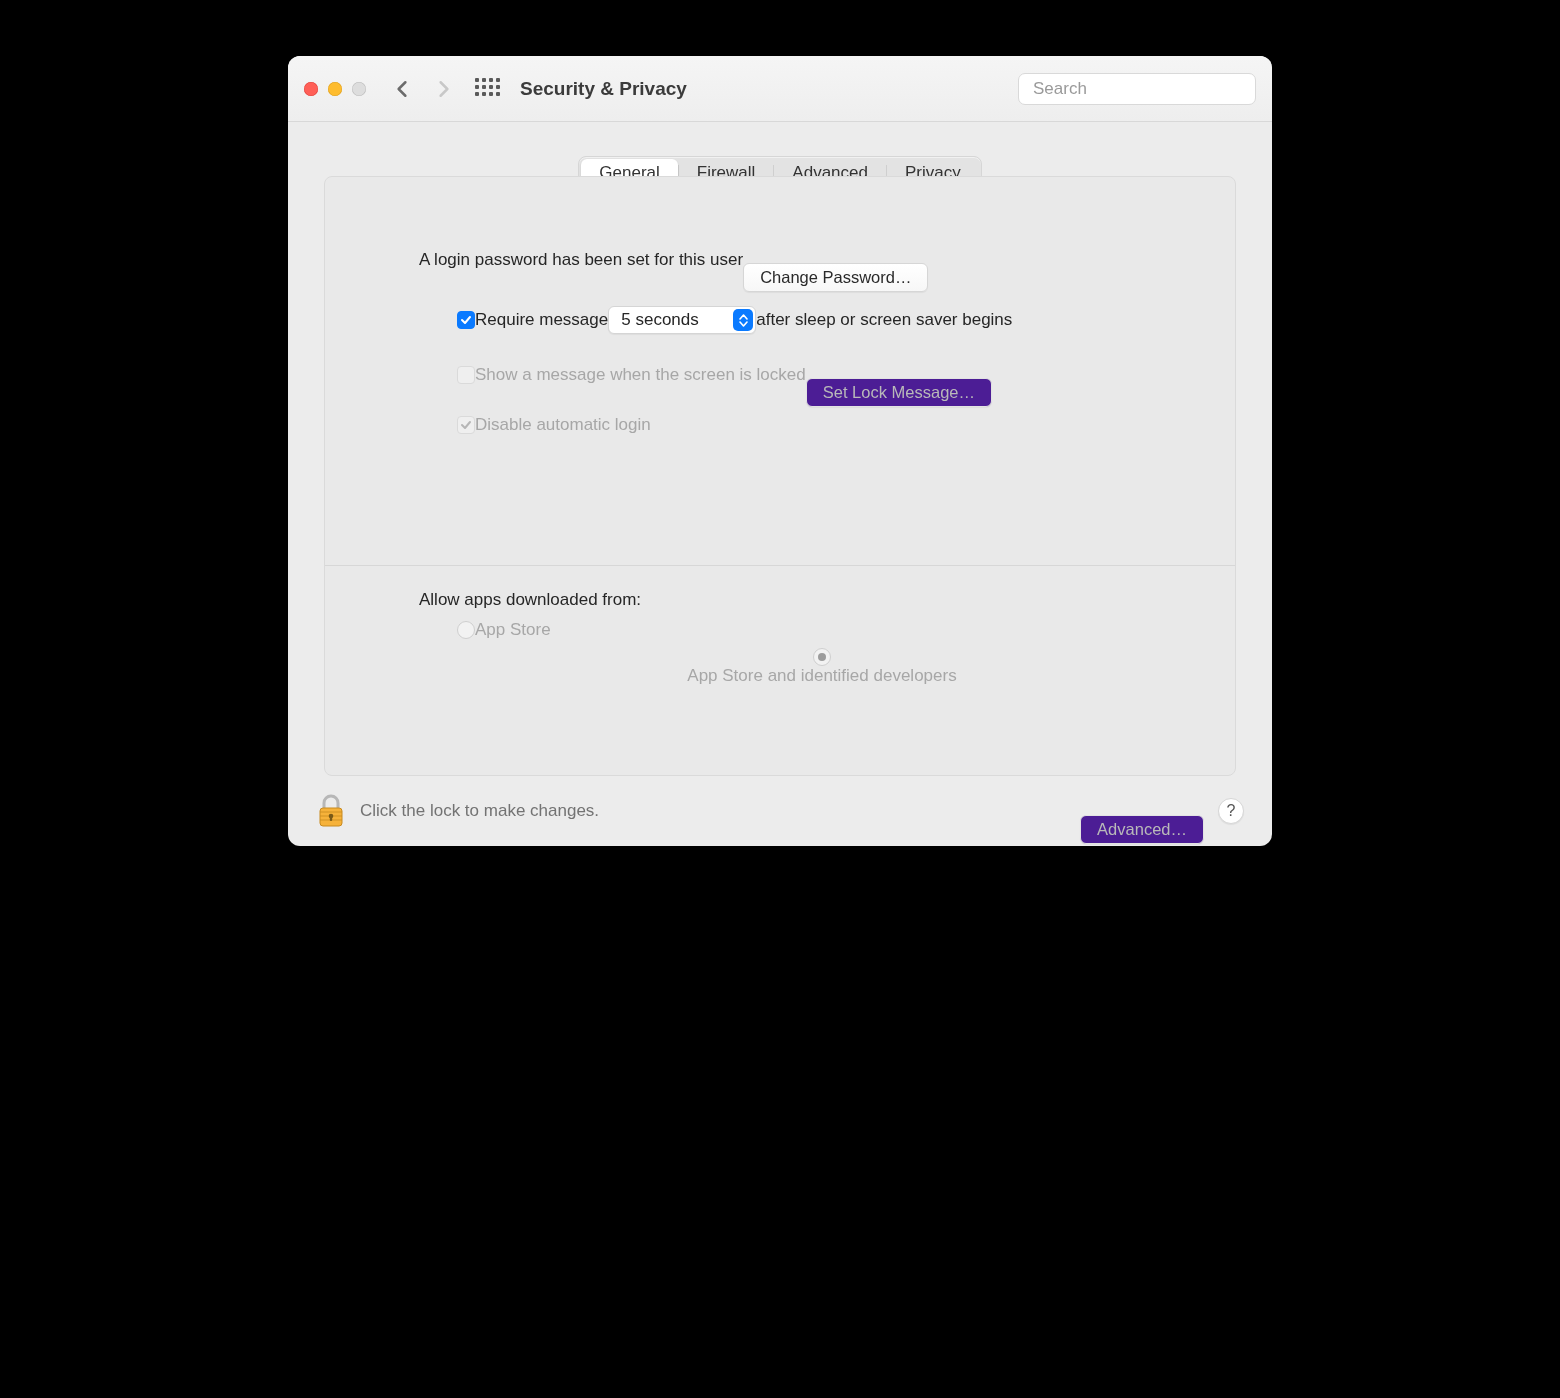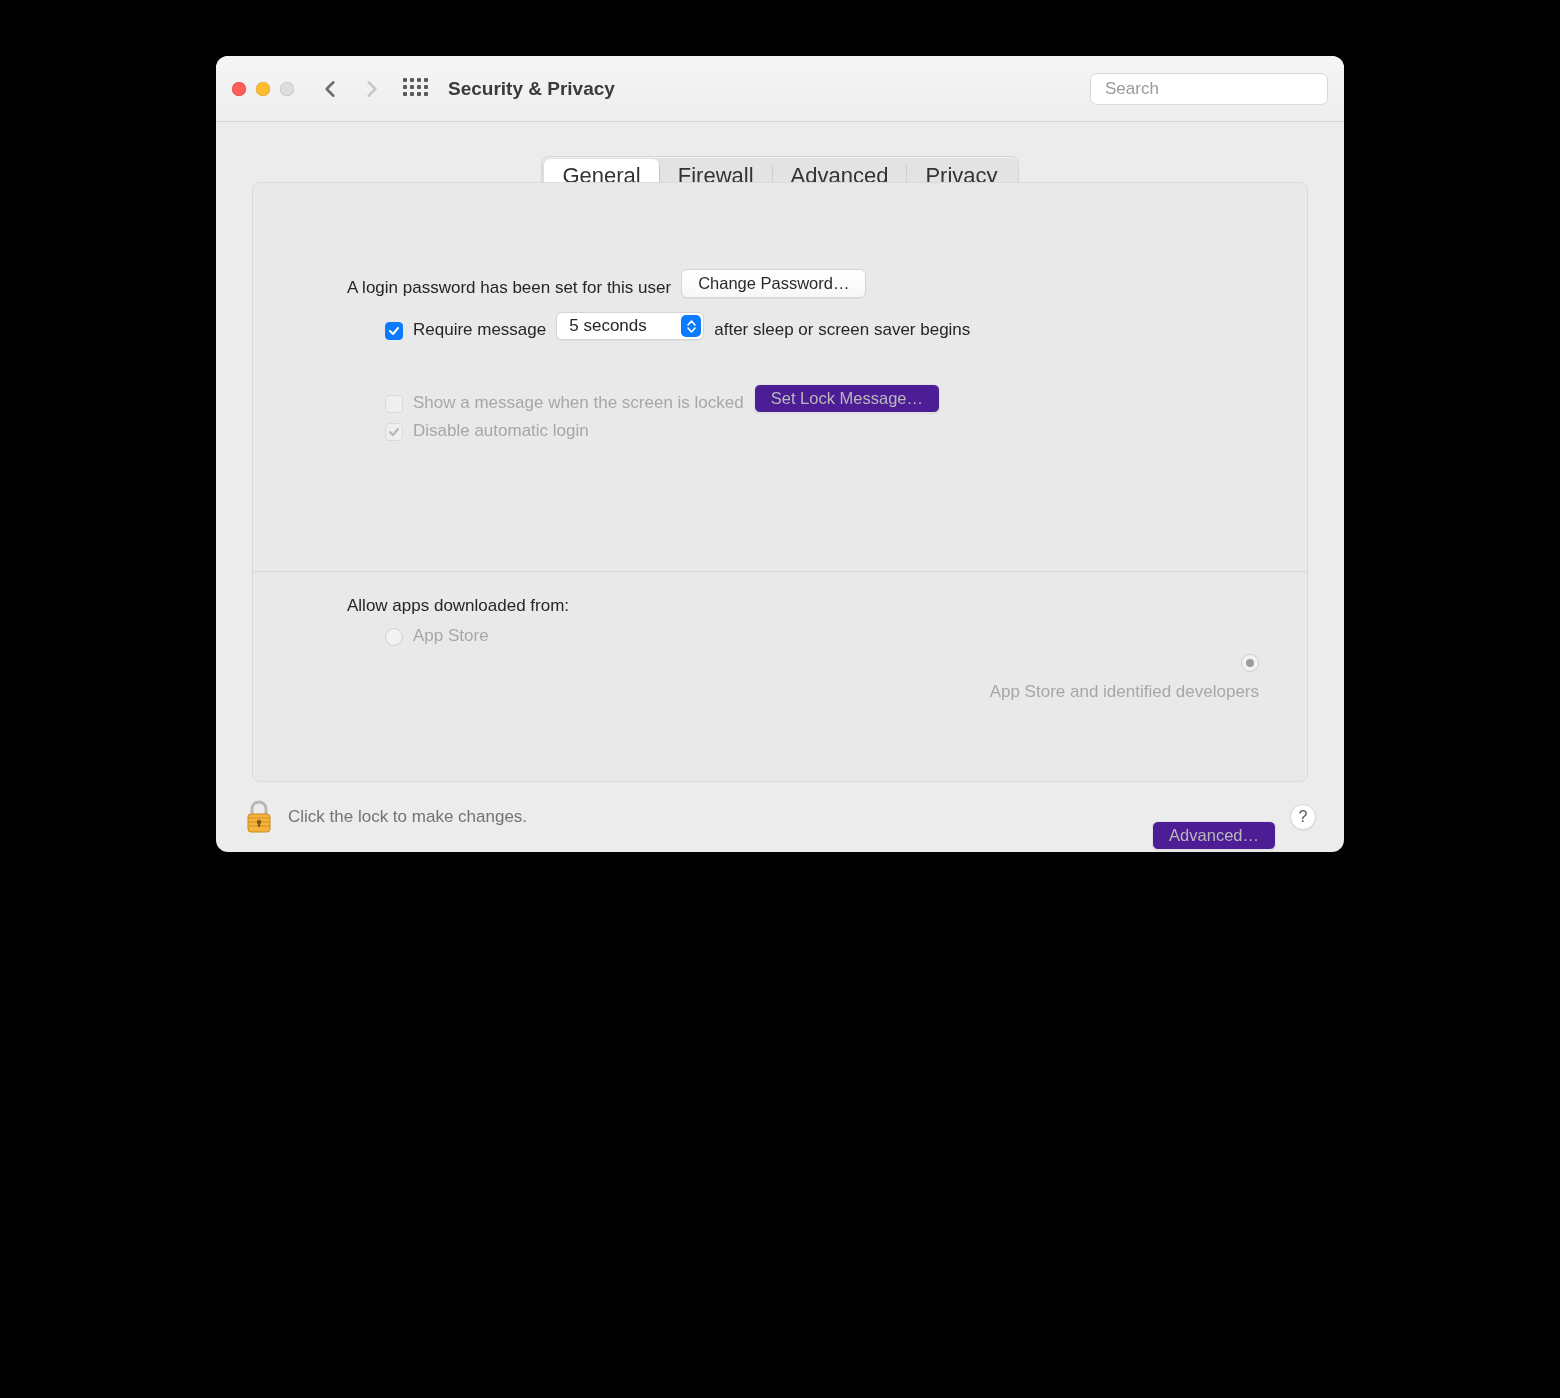--- a/index.html
+++ b/index.html
@@ -8,21 +8,21 @@
     background: #000;
     font-family: -apple-system, "Helvetica Neue", Helvetica, Arial, sans-serif;
     font-size: 17px;
     color: #262626;
     display: flex;
     align-items: flex-start;
     justify-content: center;
     padding: 56px 0;
   }
   .window {
-    width: 1128px;
+    width: 984px;
     background: #ececec;
     border-radius: 12px;
     box-shadow: 0 30px 60px rgba(0,0,0,0.55), 0 0 0 1px rgba(0,0,0,0.12);
     overflow: hidden;
   }
 
   
   .toolbar {
     height: 66px;
     background: linear-gradient(#f5f5f5, #eeeeee);
@@ -71,39 +71,39 @@
   .seg {
     display: flex;
     background: #e3e3e3;
     border: 1px solid #d6d6d6;
     border-radius: 8px;
     padding: 2px;
     box-shadow: inset 0 1px 0 rgba(255,255,255,.5);
   }
   .seg .tab {
     padding: 4px 18px;
-    font-size: 22px;
+    font-size: 17px;
     color: #333;
     border-radius: 6px;
     position: relative;
   }
   .seg .tab.active { background: #fff; box-shadow: 0 1px 2px rgba(0,0,0,.15); font-weight: 500; }
   .seg .sep { width: 1px; background: #cfcfcf; margin: 6px 0; }
 
   .pane {
     margin-top: -14px;
     background: #e9e9e9;
     border: 1px solid #dadada;
     border-radius: 8px;
     padding: 50px 48px 30px 48px;
     min-height: 600px;
     position: relative;
   }
 
-  .row { display: flex; align-items: flex-end; gap: 10px; margin-bottom: 8px; flex-wrap: wrap; }
+  .row { display: flex; align-items: center; margin-bottom: 8px; flex-wrap: wrap; }
   .row.indent { padding-left: 38px; }
 
   .label { font-size: 17px; color: #262626; }
   .label.dis { color: #a7a7a7; }
 
   .btn {
     background: linear-gradient(#ffffff,#f7f7f7);
     border: 1px solid #d6d6d6;
     border-radius: 6px;
     padding: 4px 16px;

